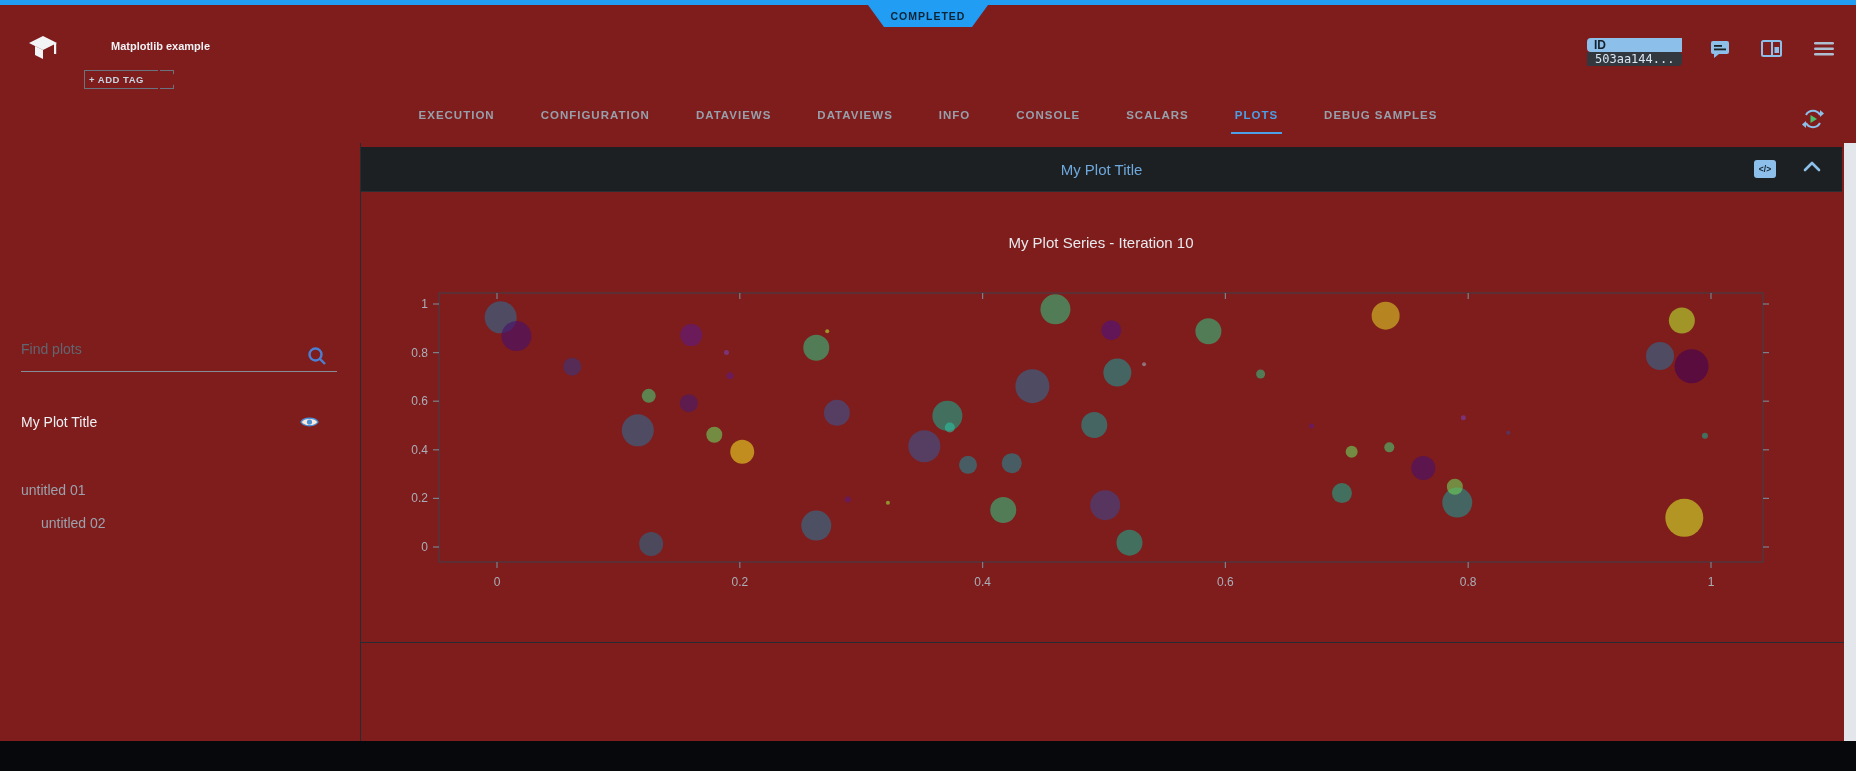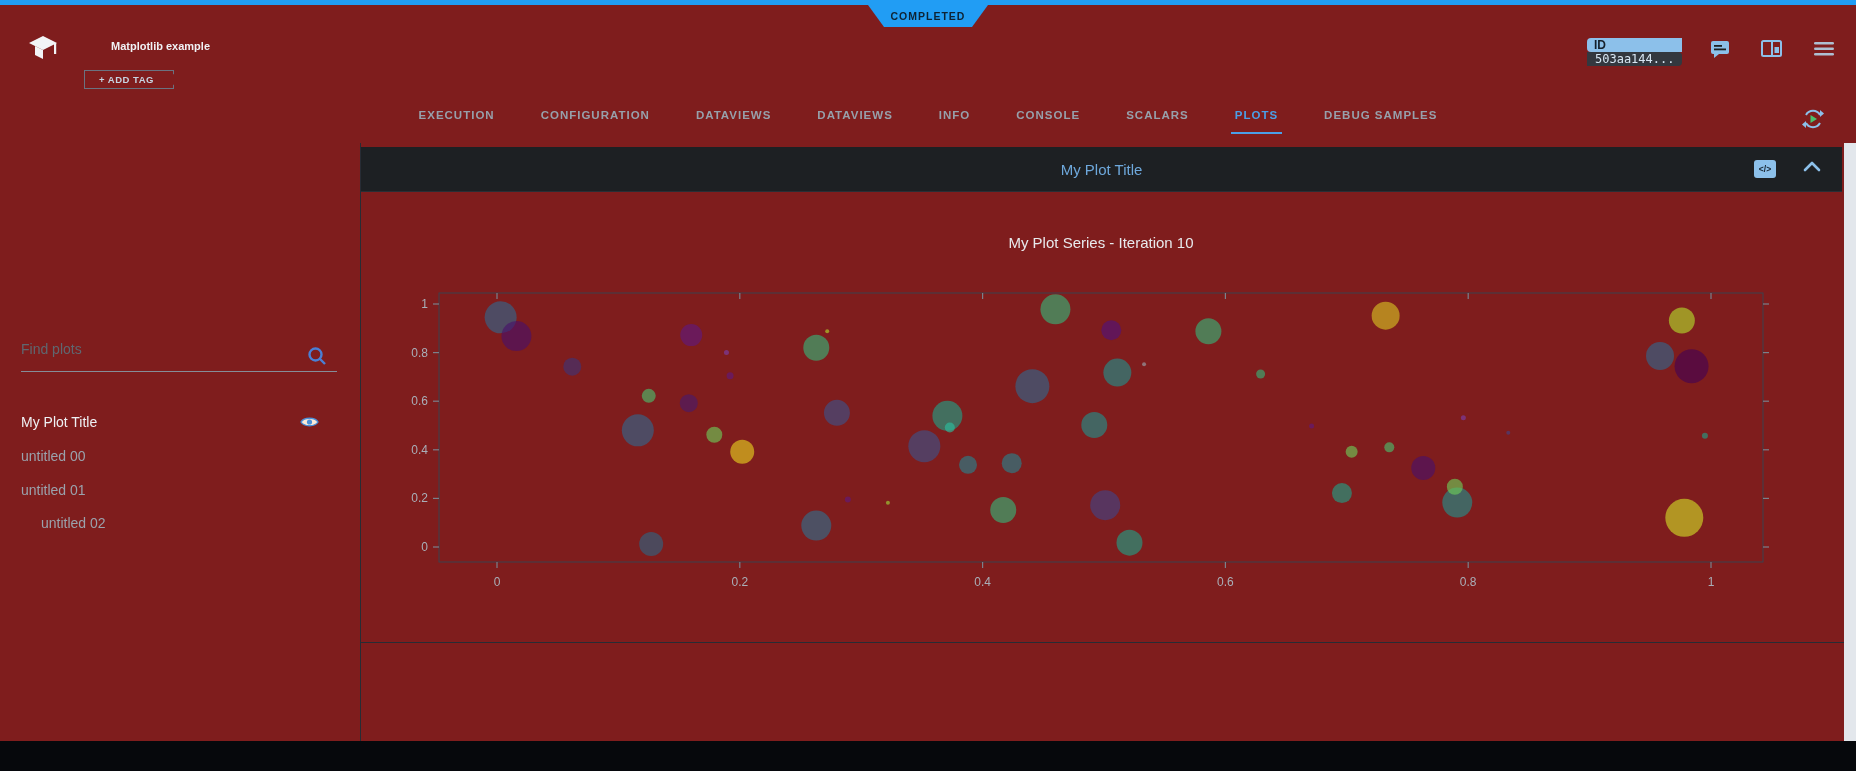--- a/index.html
+++ b/index.html
@@ -13,21 +13,21 @@
   .status-badge {
     position:absolute; left:868px; top:5px; width:120px; height:22px; background:#219df4;
     clip-path: polygon(0 0, 100% 0, calc(100% - 16px) 100%, 16px 100%);
     display:flex; align-items:center; justify-content:center;
     font-size:10.5px; font-weight:bold; letter-spacing:1px; color:#0e2334;
   }
   
   .logo { position:absolute; left:28px; top:34px; }
   .app-title { position:absolute; left:66px; top:40px; font-size:11px; font-weight:bold; color:#f0f2f5;margin-left:45px; }
   .add-tag {
-    position:absolute; left:84px; top:70px; height:19px; padding:0 14px 0 14px;
+    position:absolute; left:84px; top:70px; height:19px; padding:0 14px 0 4px;
     border:1px solid #6b7280; border-right:none; color:#c6d4e2; font-size:9.5px; font-weight:bold;
     letter-spacing:0.5px; display:flex; align-items:center; background:transparent; cursor:pointer;
   }
   .add-tag-point {
     position:absolute; left:160px; top:70px; width:14px; height:19px;
     border-top:1px solid #6b7280; border-right:1px solid #6b7280; border-bottom:1px solid #6b7280;
     clip-path: polygon(0 0, 100% 0, 100% 20%, 55% 50%, 100% 80%, 100% 100%, 0 100%);
     transform: skewX(0deg);
   }
   .id-badge { position:absolute; left:1587px; top:38px; display:flex; height:22px; font-size:12px;flex-direction:column; }
@@ -154,21 +154,20 @@
     </div>
     <div class="search-underline"></div>
 
     <div class="plot-list-item selected" style="top:264px;">My Plot Title</div>
     <div class="eye-icon">
       <svg width="19" height="14" viewBox="0 0 19 14">
         <path d="M1 7 C4 2 15 2 18 7 C15 12 4 12 1 7 Z" fill="#fbe9d7" stroke="#4a90d9" stroke-width="1.4"></path>
         <circle cx="9.5" cy="7" r="2.6" fill="#4a90d9"></circle>
       </svg>
     </div>
-    <div class="plot-list-item" style="top:298px;">untitled 00</div>
     <div class="plot-list-item" style="top:332px;">untitled 01</div>
     <div class="plot-list-item" style="top:365px;margin-left:20px;">untitled 02</div>
   </div>
   <div class="v-divider"></div>
 
   <div class="plot-header">
     <span class="plot-header-title">My Plot Title</span>
   </div>
   <div class="code-chip">&lt;/&gt;</div>
   <div class="collapse-chevron">

